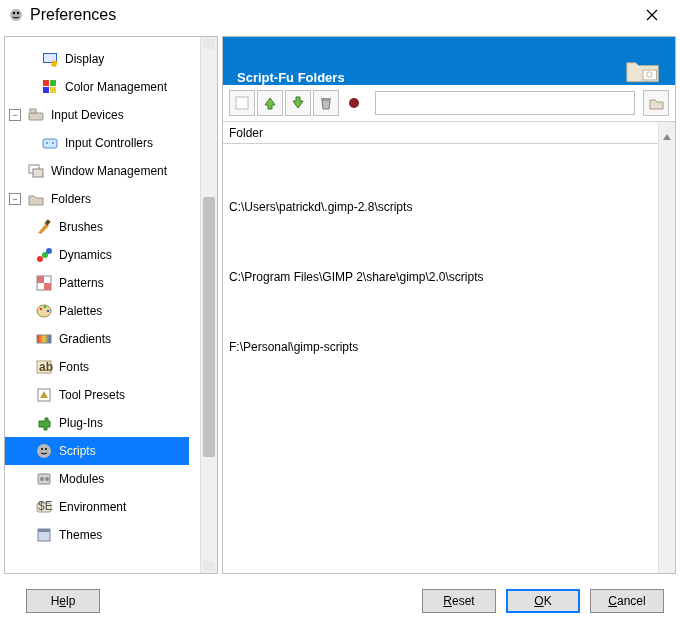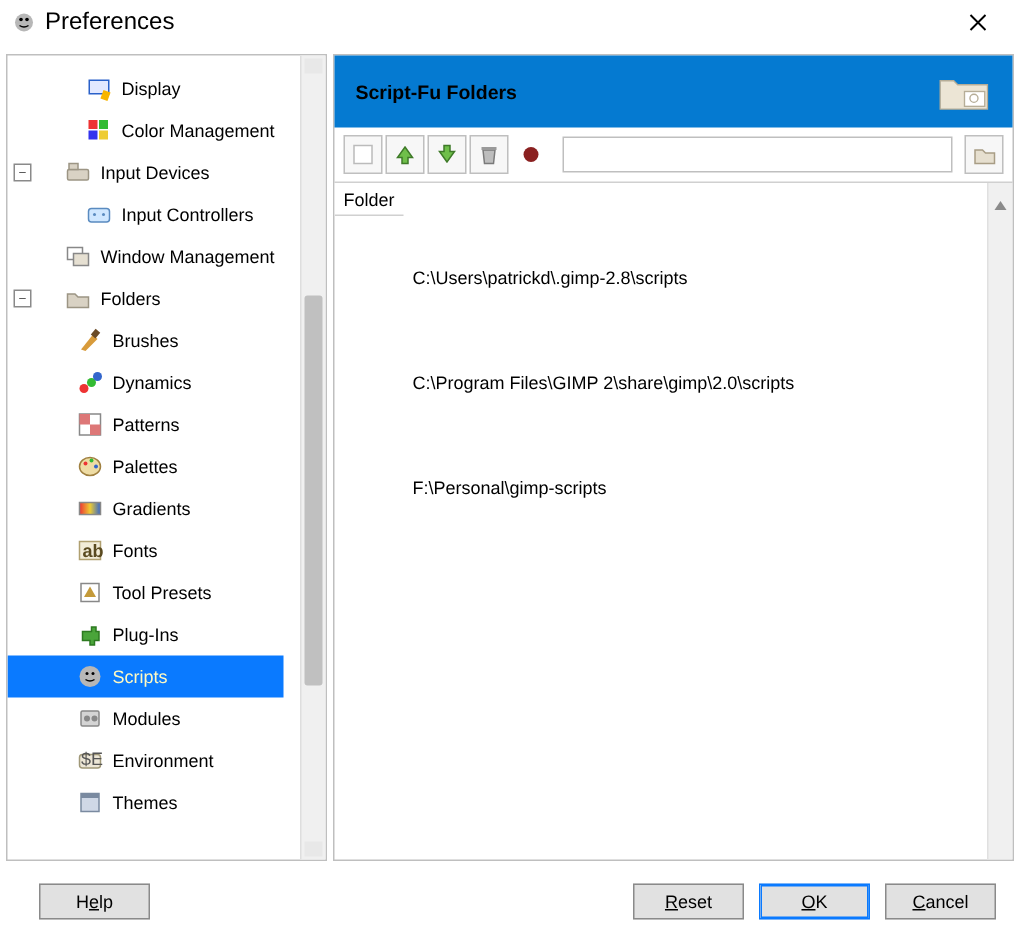--- a/index.html
+++ b/index.html
@@ -13,33 +13,33 @@
   .left-pane { width:214px; border:1px solid #bfbfbf; background:#fff; position:relative; display:flex; }
   .tree { flex:1; overflow-y:auto; padding:8px 11px 8px 0; }
   .left-scroll { width:17px; background:#f0f0f0; border-left:1px solid #dedede; position:relative; }
   .left-scroll::before { content:""; position:absolute; left:2px; top:2px; right:2px; height:10px; background:#e8e8e8; }
   .left-scroll::after  { content:""; position:absolute; left:2px; bottom:2px; right:2px; height:10px; background:#e8e8e8; }
   .left-scroll .thumb { position:absolute; left:2px; right:2px; top:160px; height:260px; background:#c0c0c0; border-radius:2px; }
   .tree-row { display:flex; align-items:center; height:28px; cursor:default; padding-right:4px;}
   .tree-row.sel { background:#0a7aff; color:#fef9c3; }
   .expander { width:12px; height:12px; border:1px solid #8a8a8a; margin:0 4px 0 4px; display:flex; align-items:center; justify-content:center; font-size:9px; line-height:8px; color:#555; background:#fff;}
   .spacer-exp { width:20px; flex:0 0 20px;}
-  .row-icon { width:18px; height:18px; margin:0 6px 0 18px; display:flex; align-items:center; justify-content:center; }
+  .row-icon { width:18px; height:18px; margin:0 6px 0 2px; display:flex; align-items:center; justify-content:center; }
   .row-label { font-size:12px; }
   .indent1 { flex:0 0 14px; }
   .indent2 { flex:0 0 28px; }
   .right-pane { flex:1; display:flex; flex-direction:column; border:1px solid #bfbfbf;}
-  .banner { background:#057ad1; color:#000000; height:48px; display:flex; align-items:center; padding:0 14px; justify-content:space-between;}
+  .banner { background:#057ad1; color:#ffffff; height:48px; display:flex; align-items:flex-end; padding:0 14px; justify-content:space-between;}
   .banner-title { font-weight:bold; font-size:13px; }
   .banner-icon { width:36px; height:30px; display:flex; align-items:center; justify-content:center; }
   .toolbar { height:36px; display:flex; align-items:center; padding:6px 6px; gap:2px; }
   .tb-btn { width:26px; height:26px; border:1px solid #bfbfbf; display:flex; align-items:center; justify-content:center; background:#f7f7f7;}
   .tb-input { flex:1; height:24px; border:1px solid #bfbfbf; margin:0 6px; padding:0 4px; background:#fff;}
   .list-area { flex:1; display:flex; border-top:1px solid #d0d0d0; overflow:hidden;}
-  .list-col { flex:1; display:flex; flex-direction:row; }
+  .list-col { flex:1; display:flex; flex-direction:column; }
   .list-header { height:22px; border-bottom:1px solid #d0d0d0; padding:2px 6px; display:flex; align-items:center; background:#fff; font-size:12px;}
   .list-body { flex:1; padding:4px 6px; overflow:auto; }
   .list-row { height:22px; display:flex; align-items:center; font-size:12px;margin-top:48px; }
   .right-scroll { width:17px; background:#f0f0f0; border-left:1px solid #e0e0e0; position:relative;}
   .right-scroll::before{content:""; position:absolute; left:4px; right:4px; top:4px; height:8px; background:transparent; border-left:4px solid transparent; border-right:4px solid transparent; border-bottom:6px solid #8a8a8a;}
   .footer { height:54px; display:flex; align-items:center; padding:0 16px; }
   .footer .btn { height:24px; min-width:74px; border:1px solid #8a8a8a; background:#e1e1e1; display:flex; align-items:center; justify-content:center; padding:0 14px; margin-left:10px; cursor:default;}
   .footer .btn.default { border:1px solid #0a7aff; box-shadow:0 0 0 1px #0a7aff inset; background:#e1e1e1;}
   .footer .spacer { flex:1; }
   .u { text-decoration: underline; }

